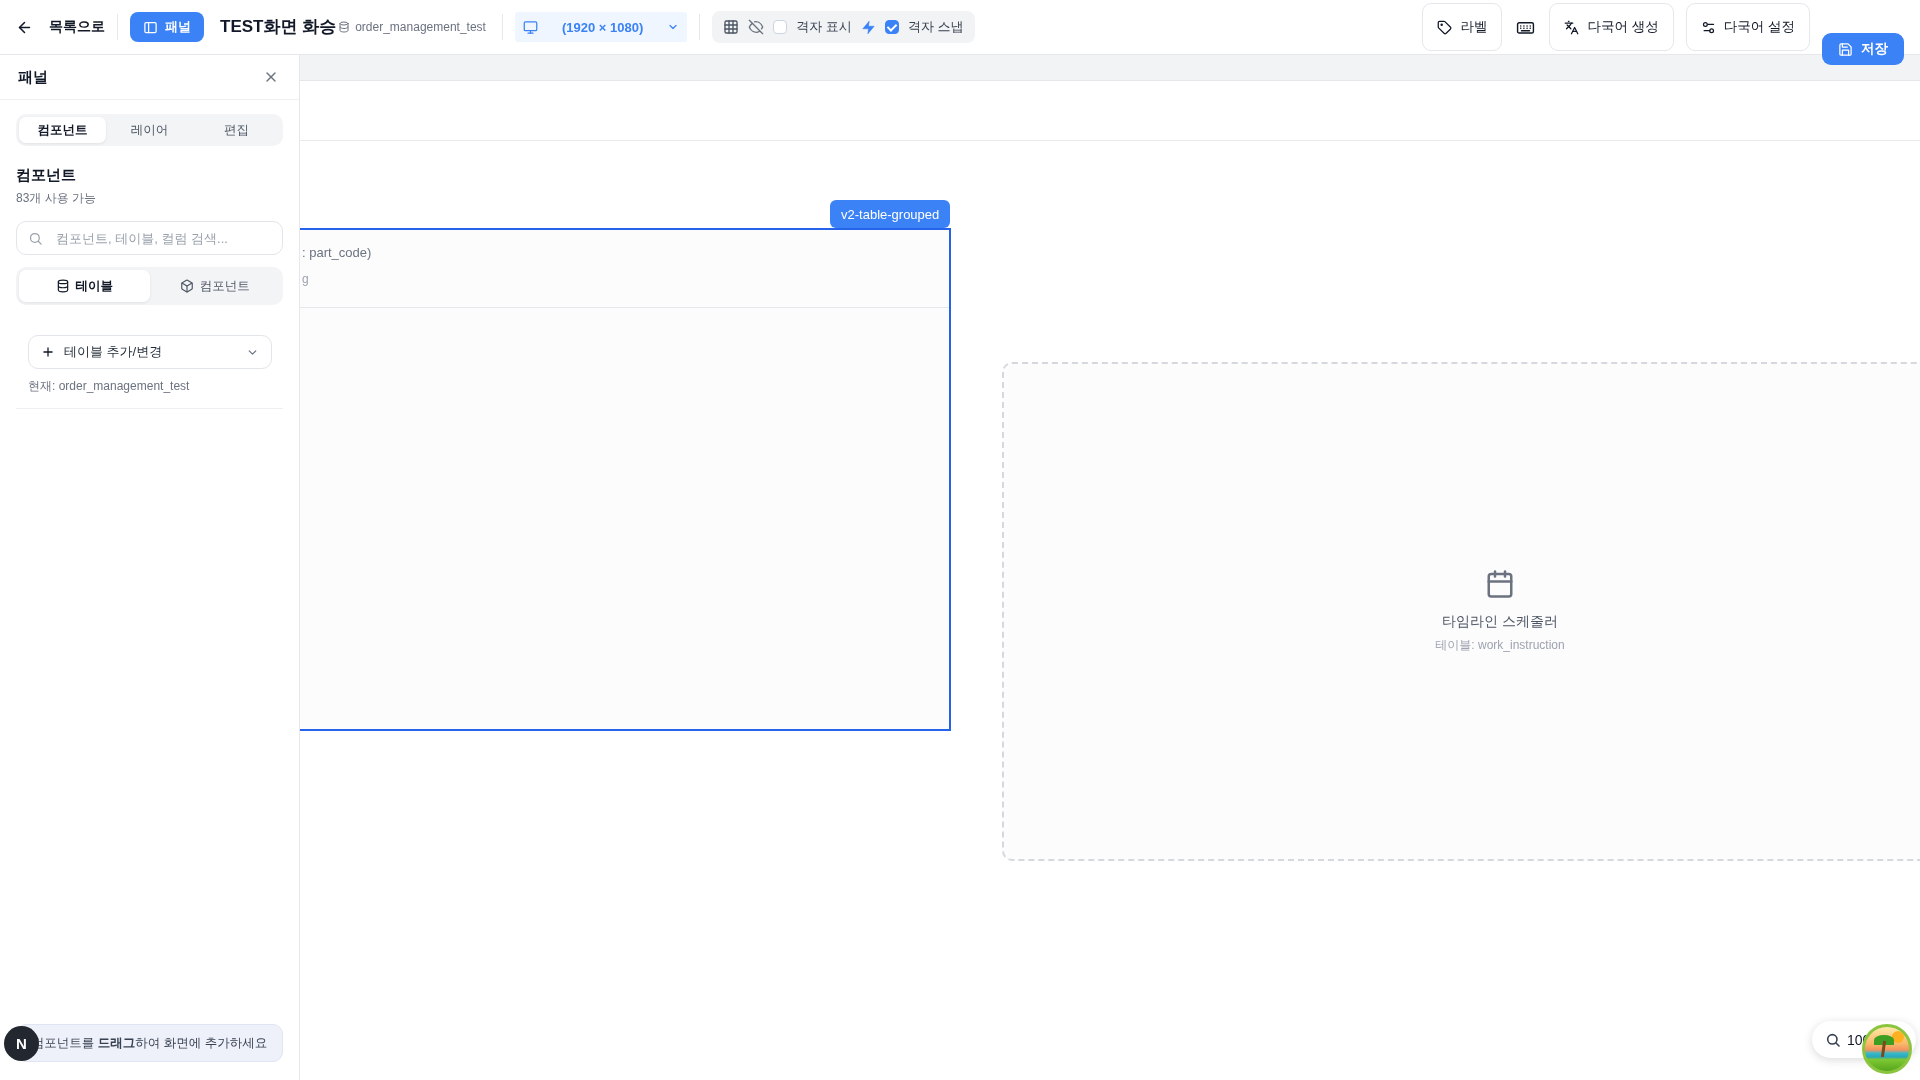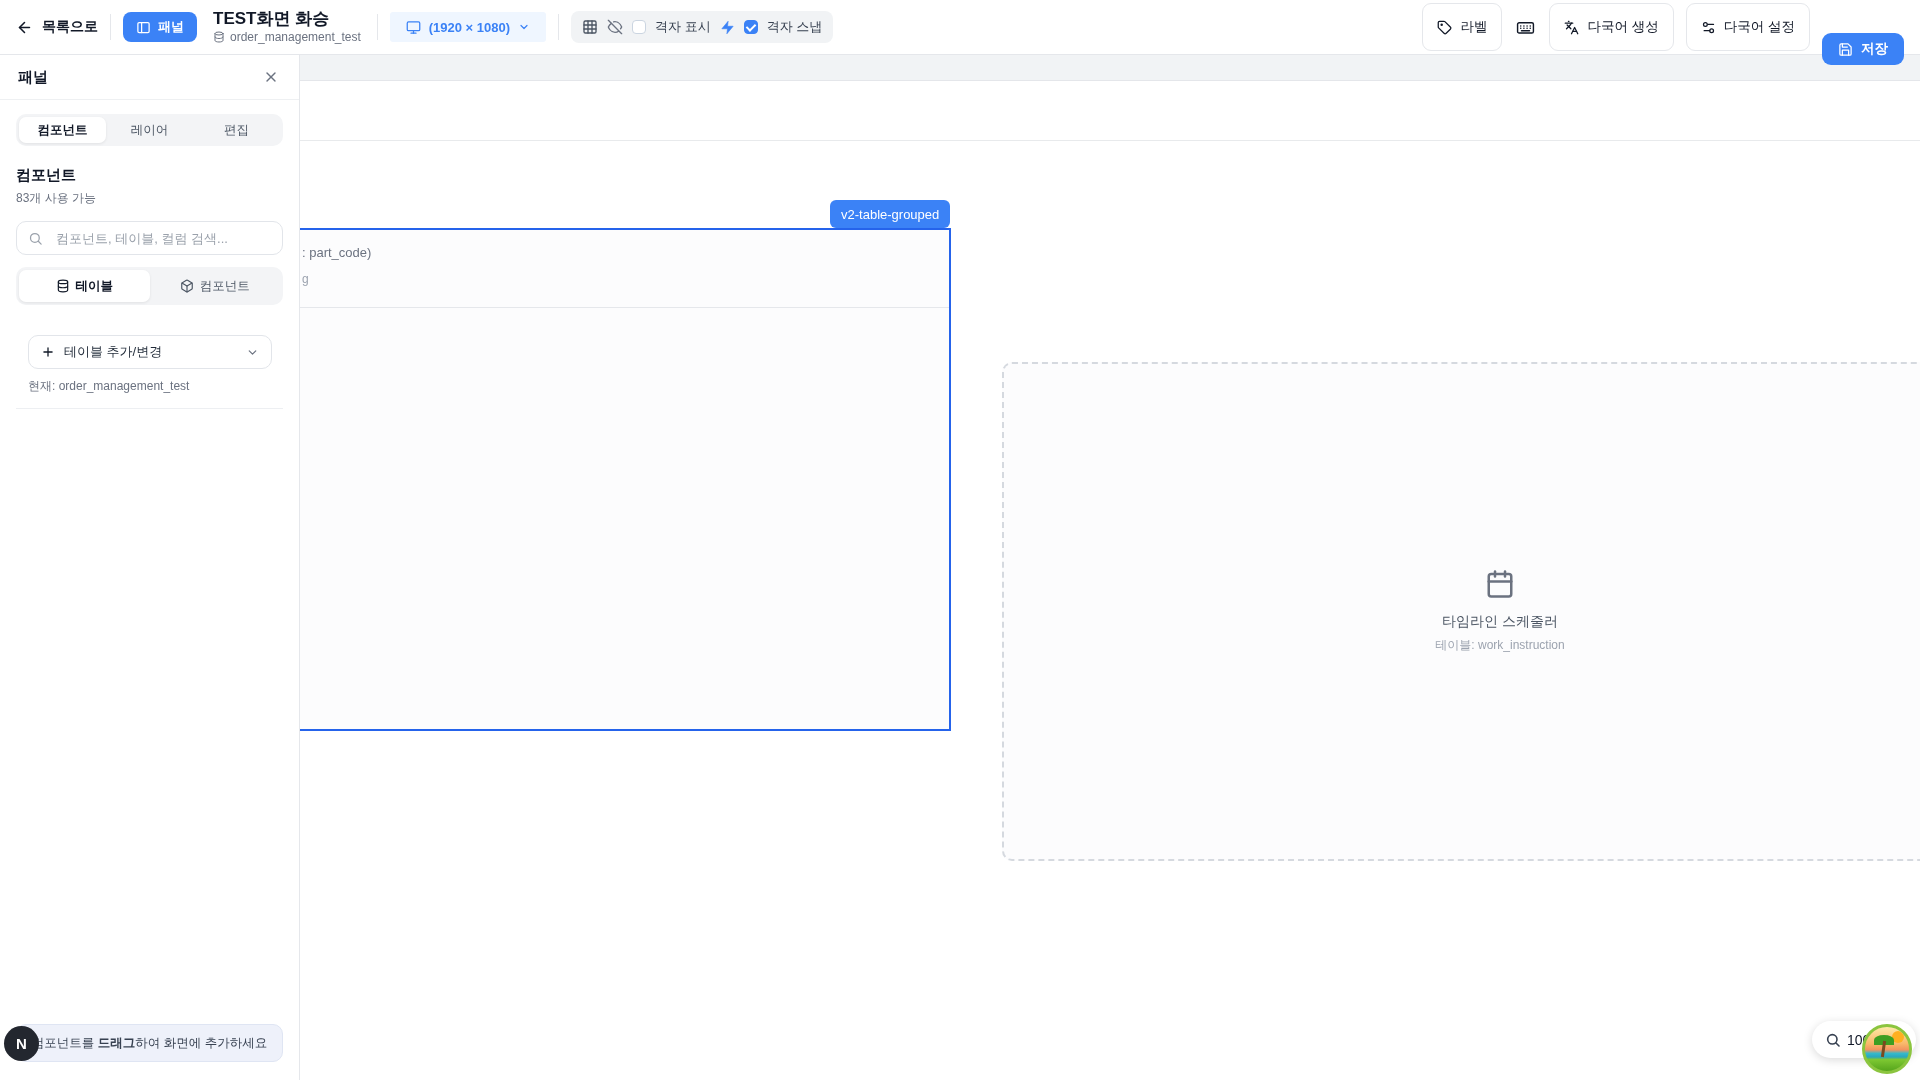--- a/index.html
+++ b/index.html
@@ -6,29 +6,29 @@
   html,body { width:1920px; height:1080px; overflow:hidden; }
   body { font-family:"Liberation Sans","DejaVu Sans",sans-serif; background:#fff; color:#1f2937; }
   #app { position:relative; width:1920px; height:1080px; overflow:hidden; background:#fff; }
 
   
   .toolbar { position:absolute; left:0; top:0; width:1920px; height:55px; background:#fff;
              border-bottom:1px solid #e5e7eb; display:flex; align-items:center; padding:0 16px; z-index:60; }
   .tb-left { display:flex; align-items:center; gap:12px; }
   .tb-right { margin-left:auto; display:flex; align-items:center; gap:12px; }
   .vdiv { width:1px; height:26px; background:#e5e7eb; }
-  .back-btn { display:flex; align-items:center; gap:9px; background:none; border:none; cursor:pointer;
+  .back-btn { display:flex; align-items:center; gap:16px; background:none; border:none; cursor:pointer;
               font-size:14px; font-weight:600; color:#111827; font-family:inherit; }
   .panel-btn { display:flex; align-items:center; gap:7px; background:#3b82f6; color:#fff; border:none;
                border-radius:8px; height:30px; padding:0 13px; font-size:13px; font-weight:600; cursor:pointer; font-family:inherit; }
-  .title-block { display:flex; flex-direction:column; justify-content:center; gap:2px; margin:0 4px; }
+  .title-block { display:flex; flex-direction:row; justify-content:center; gap:2px; margin:0 4px; }
   .page-title { font-size:17px; font-weight:700; color:#111827; line-height:1.1; }
   .table-ref { display:flex; align-items:center; gap:5px; font-size:12px; color:#6b7280; }
-  .res-pill { display:flex; align-items:center; gap:8px; background:#eff6ff; color:#3b82f6; border:none;
-              border-radius:3px; height:30px; padding:0 16px; font-size:13px; font-weight:600; cursor:pointer; font-family:inherit; }
+  .res-pill { display:flex; align-items:center; gap:24px; background:#eff6ff; color:#3b82f6; border:none;
+              border-radius:3px; height:30px; padding:0 8px; font-size:13px; font-weight:600; cursor:pointer; font-family:inherit; }
   .grid-group { display:flex; align-items:center; gap:9px; background:#f1f3f5; border-radius:8px; height:32px; padding:0 11px; }
   .grid-group .lbl { font-size:13px; color:#374151; }
   .checkbox { width:14px; height:14px; border-radius:4px; border:1.5px solid #cbd5e1; background:#fff; display:inline-block; position:relative; cursor:pointer; }
   .checkbox.checked { background:#3b82f6; border-color:#3b82f6; }
   .checkbox.checked::after { content:""; position:absolute; left:3.5px; top:1px; width:4px; height:7px;
                              border:solid #fff; border-width:0 2px 2px 0; transform:rotate(45deg); }
   .tb-btn { display:flex; align-items:center; gap:8px; background:#fff; border:1px solid #e5e7eb; border-radius:9px;
             height:48px; padding:0 14px; font-size:13.5px; font-weight:500; color:#111827; cursor:pointer; font-family:inherit; }
   .tb-icon-btn { background:none; border:none; cursor:pointer; display:flex; align-items:center; padding:2px; }
   .save-btn { display:flex; align-items:center; gap:8px; background:#3b82f6; border:none; border-radius:9px;

